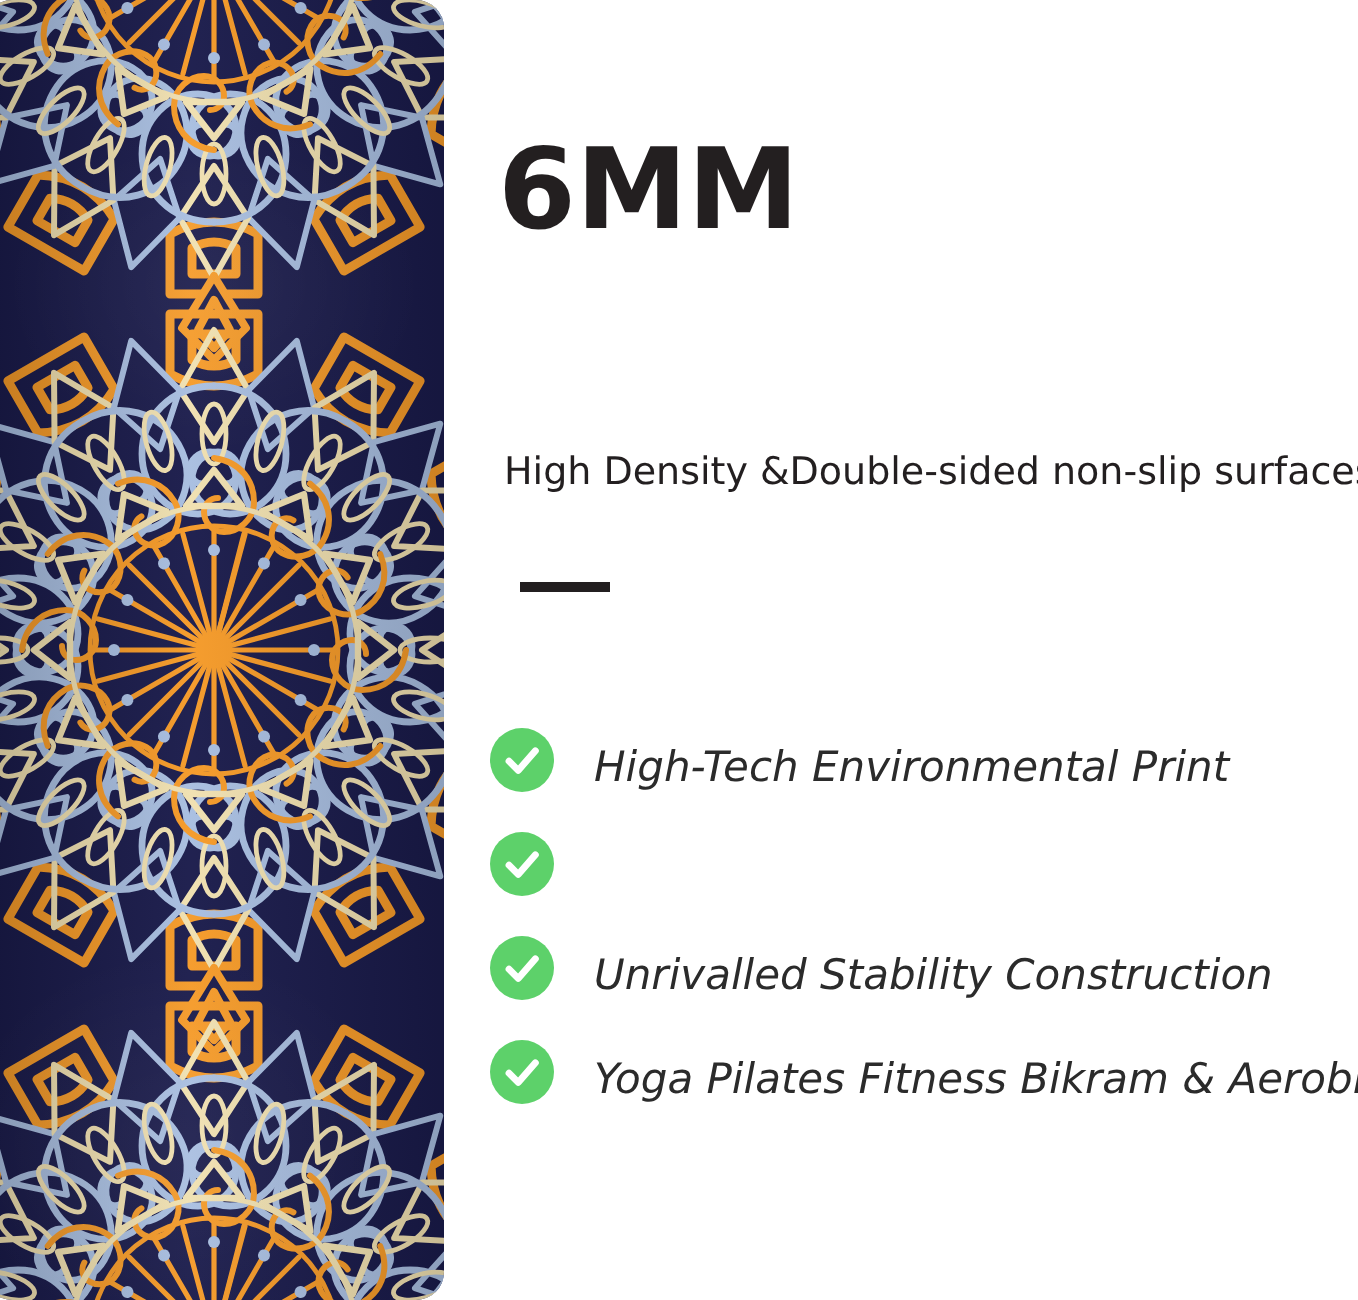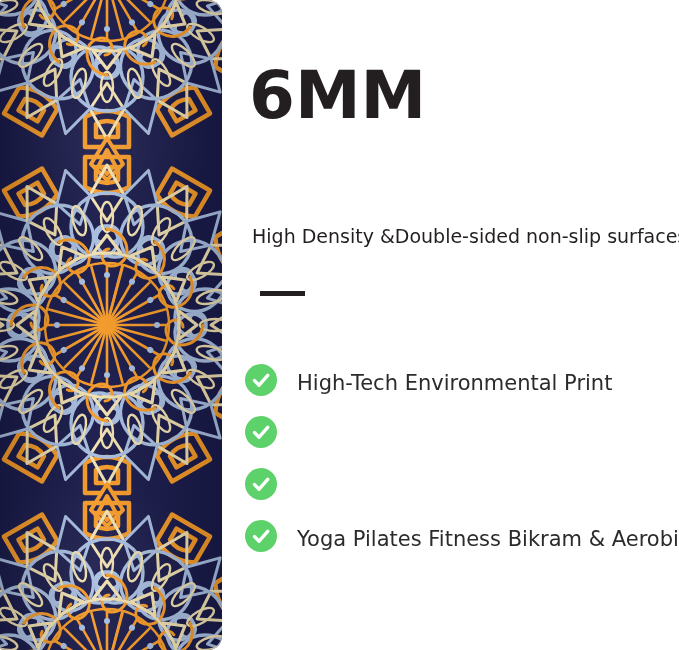--- a/index.html
+++ b/index.html
@@ -70,21 +70,21 @@
     height: 650px;
     background: #ffffff;
   }
 
   .headline {
     position: absolute;
     left: 27px;
     top: 58px;
     width: 420px;
     margin: 0;
-    font-size: 66px;
+    font-size: 56px;
     line-height: 76px;
     font-weight: 700;
     letter-spacing: 0px;
     color: #231f20;
     font-family: "DejaVu Sans", sans-serif;
   }
   .headline .hl-line { display: block; }
 
   .subtitle {
     position: absolute;
@@ -137,20 +137,21 @@
     position: absolute;
     left: 75px;
     top: 50%;
     transform: translateY(-52%);
     font-size: 21px;
     line-height: 26px;
     font-weight: 400;
     color: #2b2b2b;
     font-family: "DejaVu Sans", sans-serif;
     white-space: nowrap;
+    font-style: italic;
   }
 </style>
 </head>
 <body>
 
 <div class="canvas">
 
   <div class="mat-panel">
     <div class="mat-body">
 
@@ -673,20 +674,21 @@
           <circle cx="16" cy="16" r="16" fill="#5DD16A"></circle>
           <path d="M9.5 16.6 l4.6 4.6 l8.6 -9.8" fill="none" stroke="#ffffff" stroke-width="3.4" stroke-linecap="round" stroke-linejoin="round"></path>
         </svg>
       </li>
 
       <li class="feature-item">
         <svg class="check-icon" viewBox="0 0 32 32">
           <circle cx="16" cy="16" r="16" fill="#5DD16A"></circle>
           <path d="M9.5 16.6 l4.6 4.6 l8.6 -9.8" fill="none" stroke="#ffffff" stroke-width="3.4" stroke-linecap="round" stroke-linejoin="round"></path>
         </svg>
+        <span class="feature-label">Unrivalled Stability Construction</span>
       </li>
 
       <li class="feature-item">
         <svg class="check-icon" viewBox="0 0 32 32">
           <circle cx="16" cy="16" r="16" fill="#5DD16A"></circle>
           <path d="M9.5 16.6 l4.6 4.6 l8.6 -9.8" fill="none" stroke="#ffffff" stroke-width="3.4" stroke-linecap="round" stroke-linejoin="round"></path>
         </svg>
         <span class="feature-label">Yoga Pilates Fitness Bikram &amp; Aerobics</span>
       </li>
 

